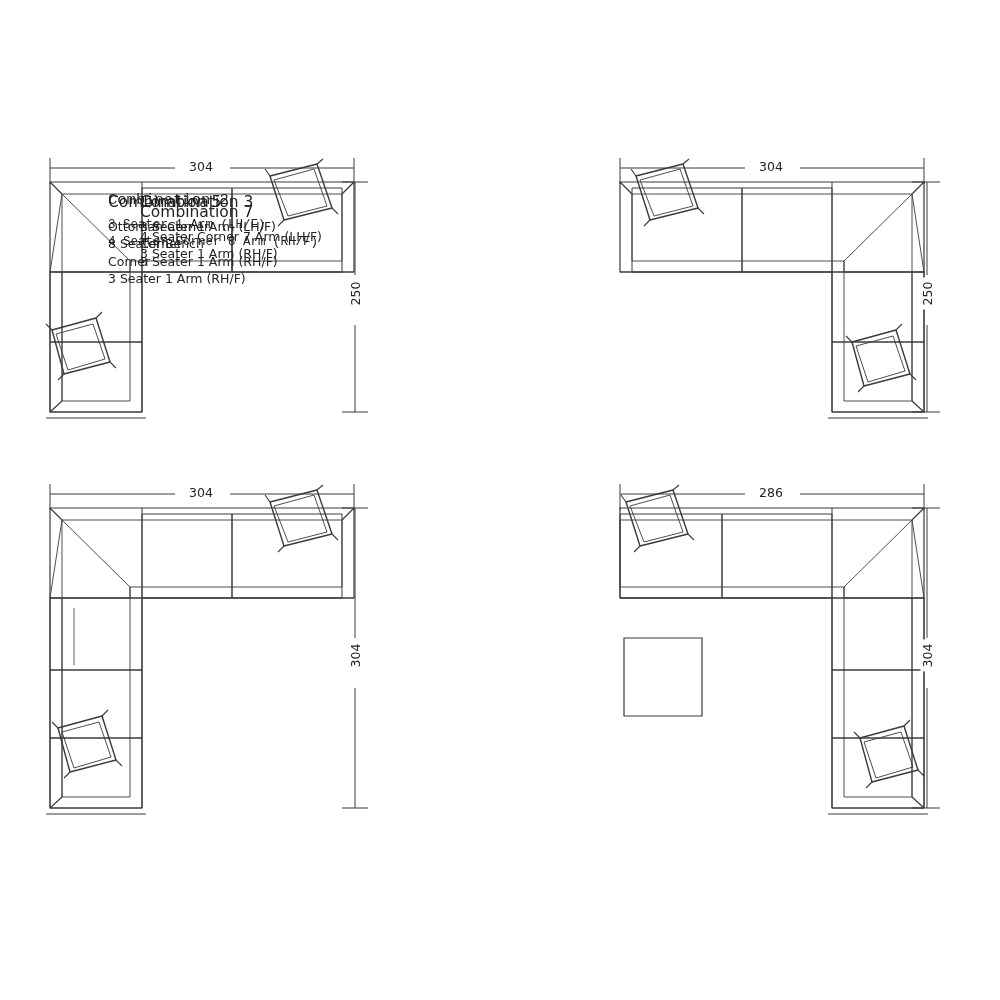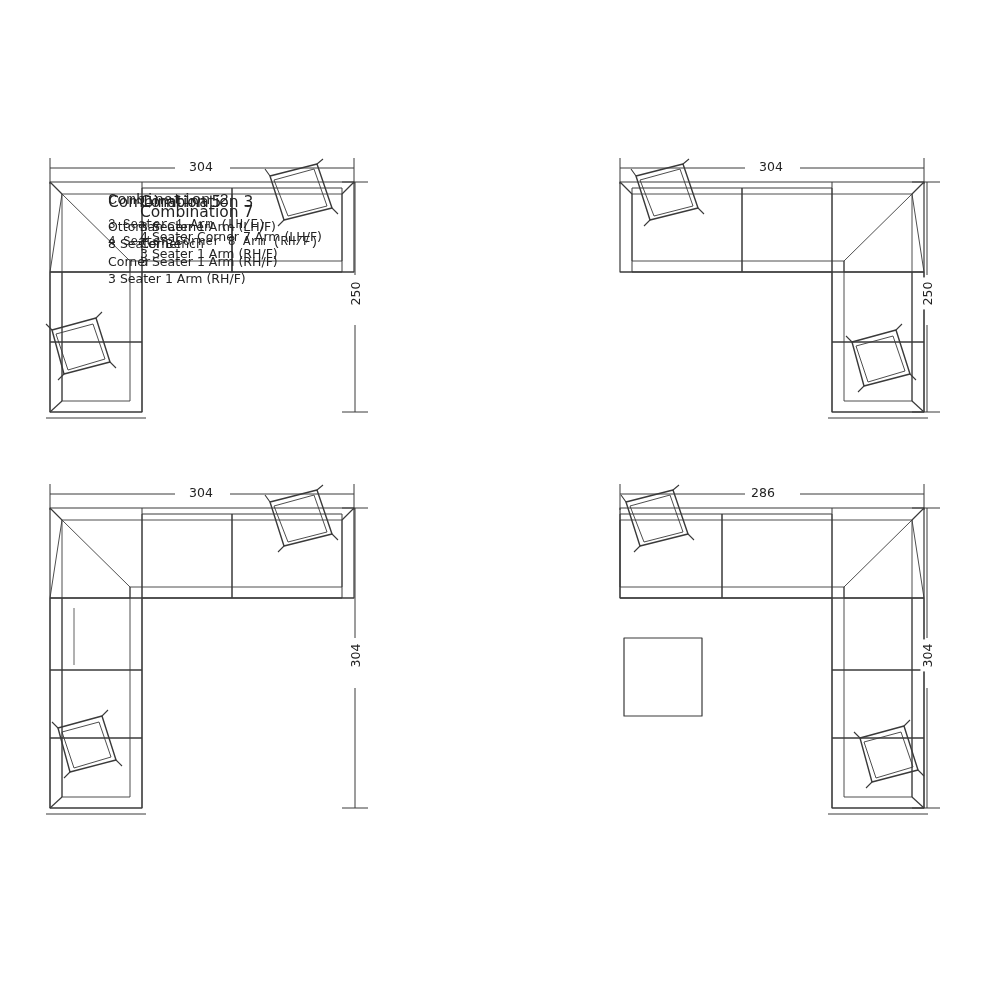--- a/index.html
+++ b/index.html
@@ -308,21 +308,21 @@
           <path d="M126 42 L121 35 M173 30 L179 25 M188 74 L194 80 M140 86 L134 92" stroke-width="1.1"></path>
         </g>
 
         <g stroke-width="1.4">
           <path d="M360 278 L404 266 L418 310 L372 322 Z"></path>
           <path d="M364 282 L401 272 L413 307 L376 318 Z" stroke-width="0.9"></path>
           <path d="M360 278 L354 272 M404 266 L410 260 M418 310 L424 316 M372 322 L366 328" stroke-width="1.1"></path>
         </g>
       </g>
     </svg>
-    <div class="dimlabel" style="left:247px; top:25px;">286</div>
+    <div class="dimlabel" style="left:255px; top:25px;">286</div>
     <div class="dimlabel vert" style="left:412px; top:188px;">304</div>
   </div>
   <div class="caption" id="cap-4">
     <div class="title">Combination 5</div>
     <div class="line">Ottoman Corner</div>
     <div class="line">8 Seater Bench</div>
     <div class="line">Corner</div>
     <div class="line">3 Seater 1 Arm (RH/F)</div>
   </div>
 

